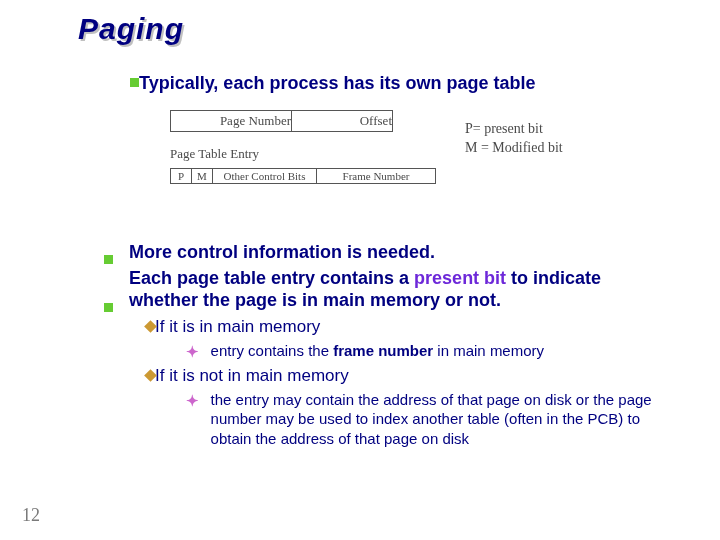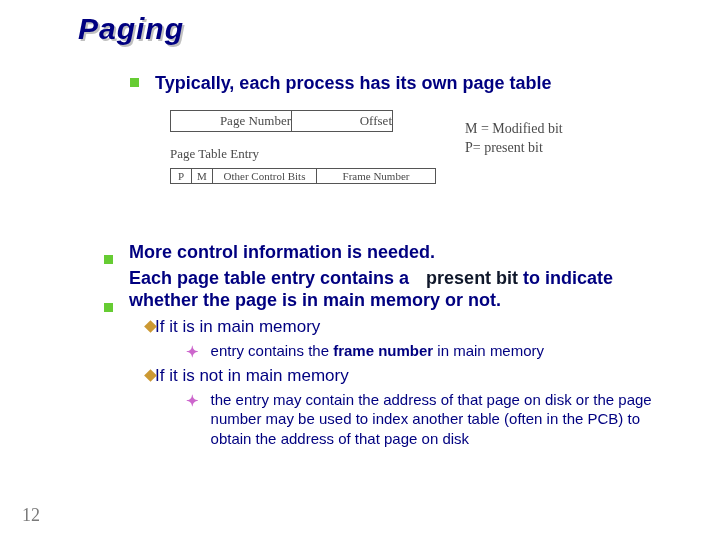--- a/index.html
+++ b/index.html
@@ -33,21 +33,20 @@
     text-shadow: 2px 2px 0 #c0c0c0;
   }
   .bullet-block {
     position: absolute;
     left: 130px;
     right: 40px;
   }
   .bullet1 {
     display: flex;
     align-items: flex-start;
-    gap: 16px;
     font-weight: bold;
     font-size: 18px;
     color: #000080;
     line-height: 1.25;
   }
   .sq {
     display: inline-block;
     width: 9px;
     height: 9px;
     background: #66cc33;
@@ -152,21 +151,21 @@
     margin-bottom: 4px;
   }
   .arrow {
     font-size: 15px;
     color: #cc66cc;
     line-height: 1;
     margin-top: 3px;
     flex: 0 0 auto;
     font-weight: bold;
   }
-  .accent { color: #0f172a; margin-left: 12px; }
+  .accent { color: #6d28d9; }
   .pagenum {
     position: absolute;
     left: 22px;
     bottom: 14px;
     font-family: "Times New Roman", serif;
     font-size: 18px;
     color: #7a7a7a;
   }
 </style>
 </head>
@@ -199,22 +198,22 @@
         <td class="cell-p">P</td>
         <td class="cell-m">M</td>
         <td class="cell-ocb">Other Control Bits</td>
         <td class="cell-fn">Frame Number</td>
       </tr>
     </tbody>
       </table>
   </div>
 
   <div class="legend">
+    <div>P= present bit</div>
     <div>M = Modified bit</div>
-    <div>P= present bit</div>
   </div>
 
   <div class="body2">
     <div class="b2">
       <span class="sq"></span>
       <span>More control information is needed.</span>
     </div>
     <div class="b2">
       <span class="sq"></span>
       <span>

